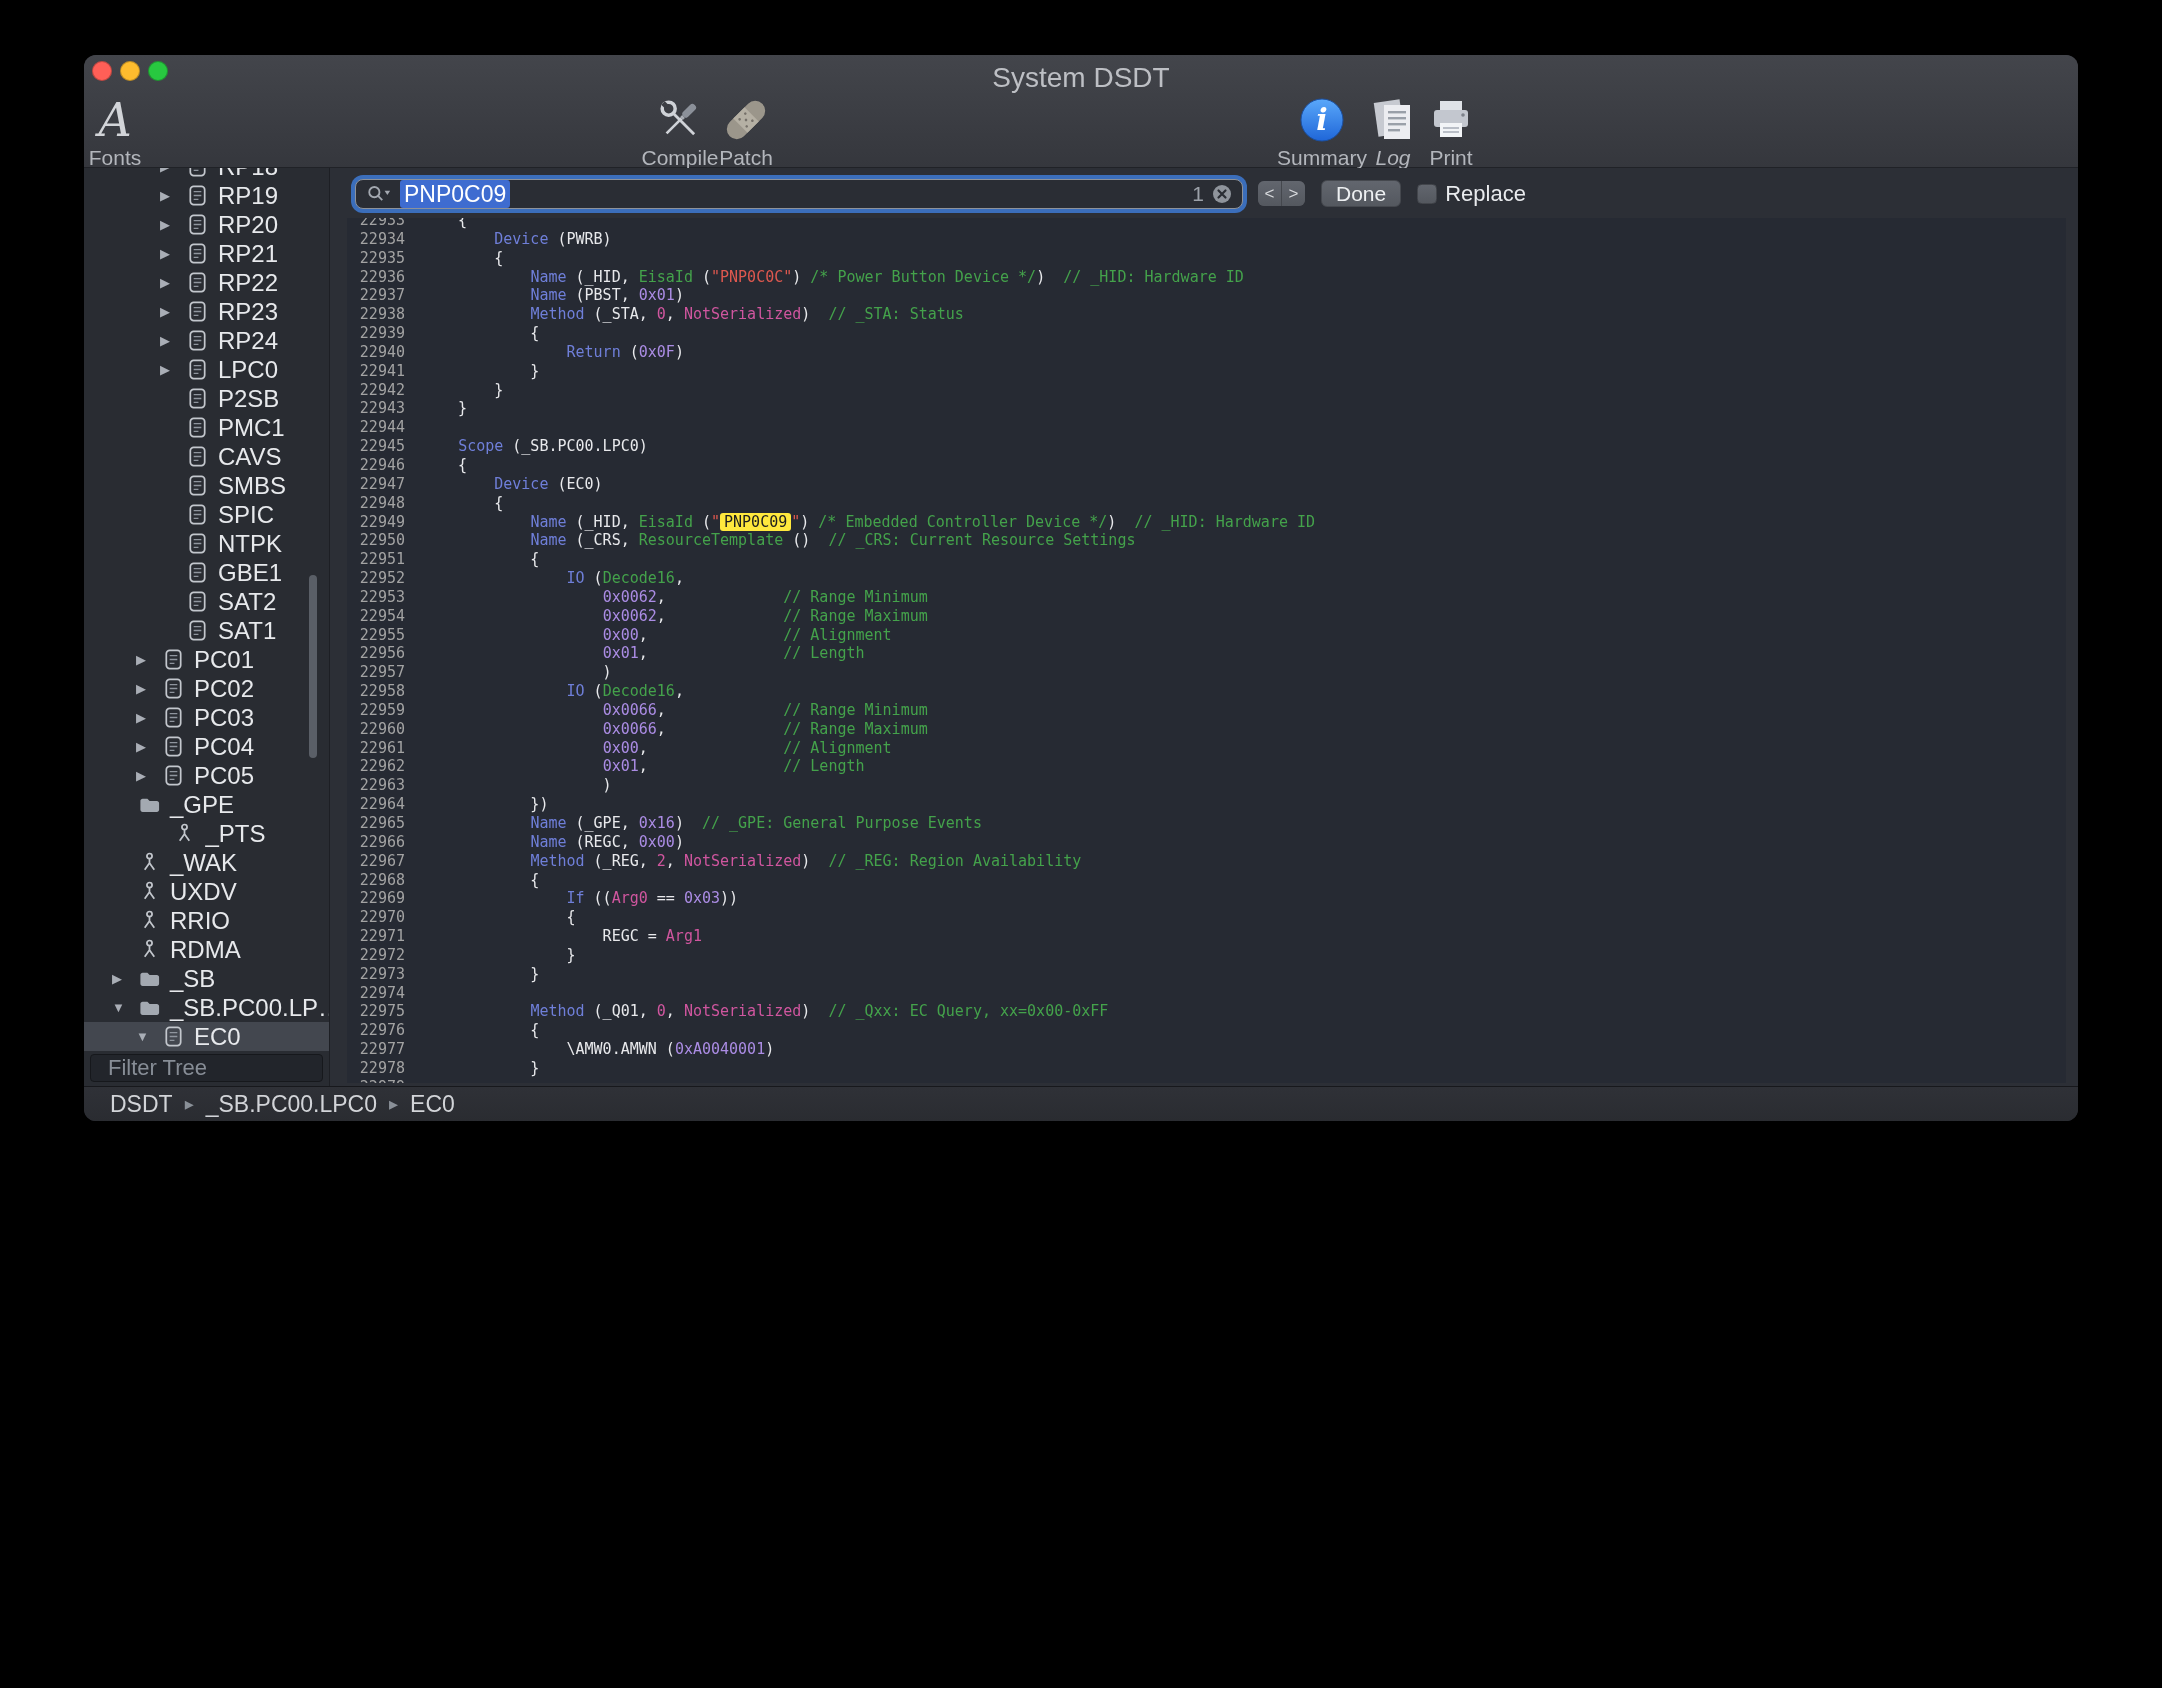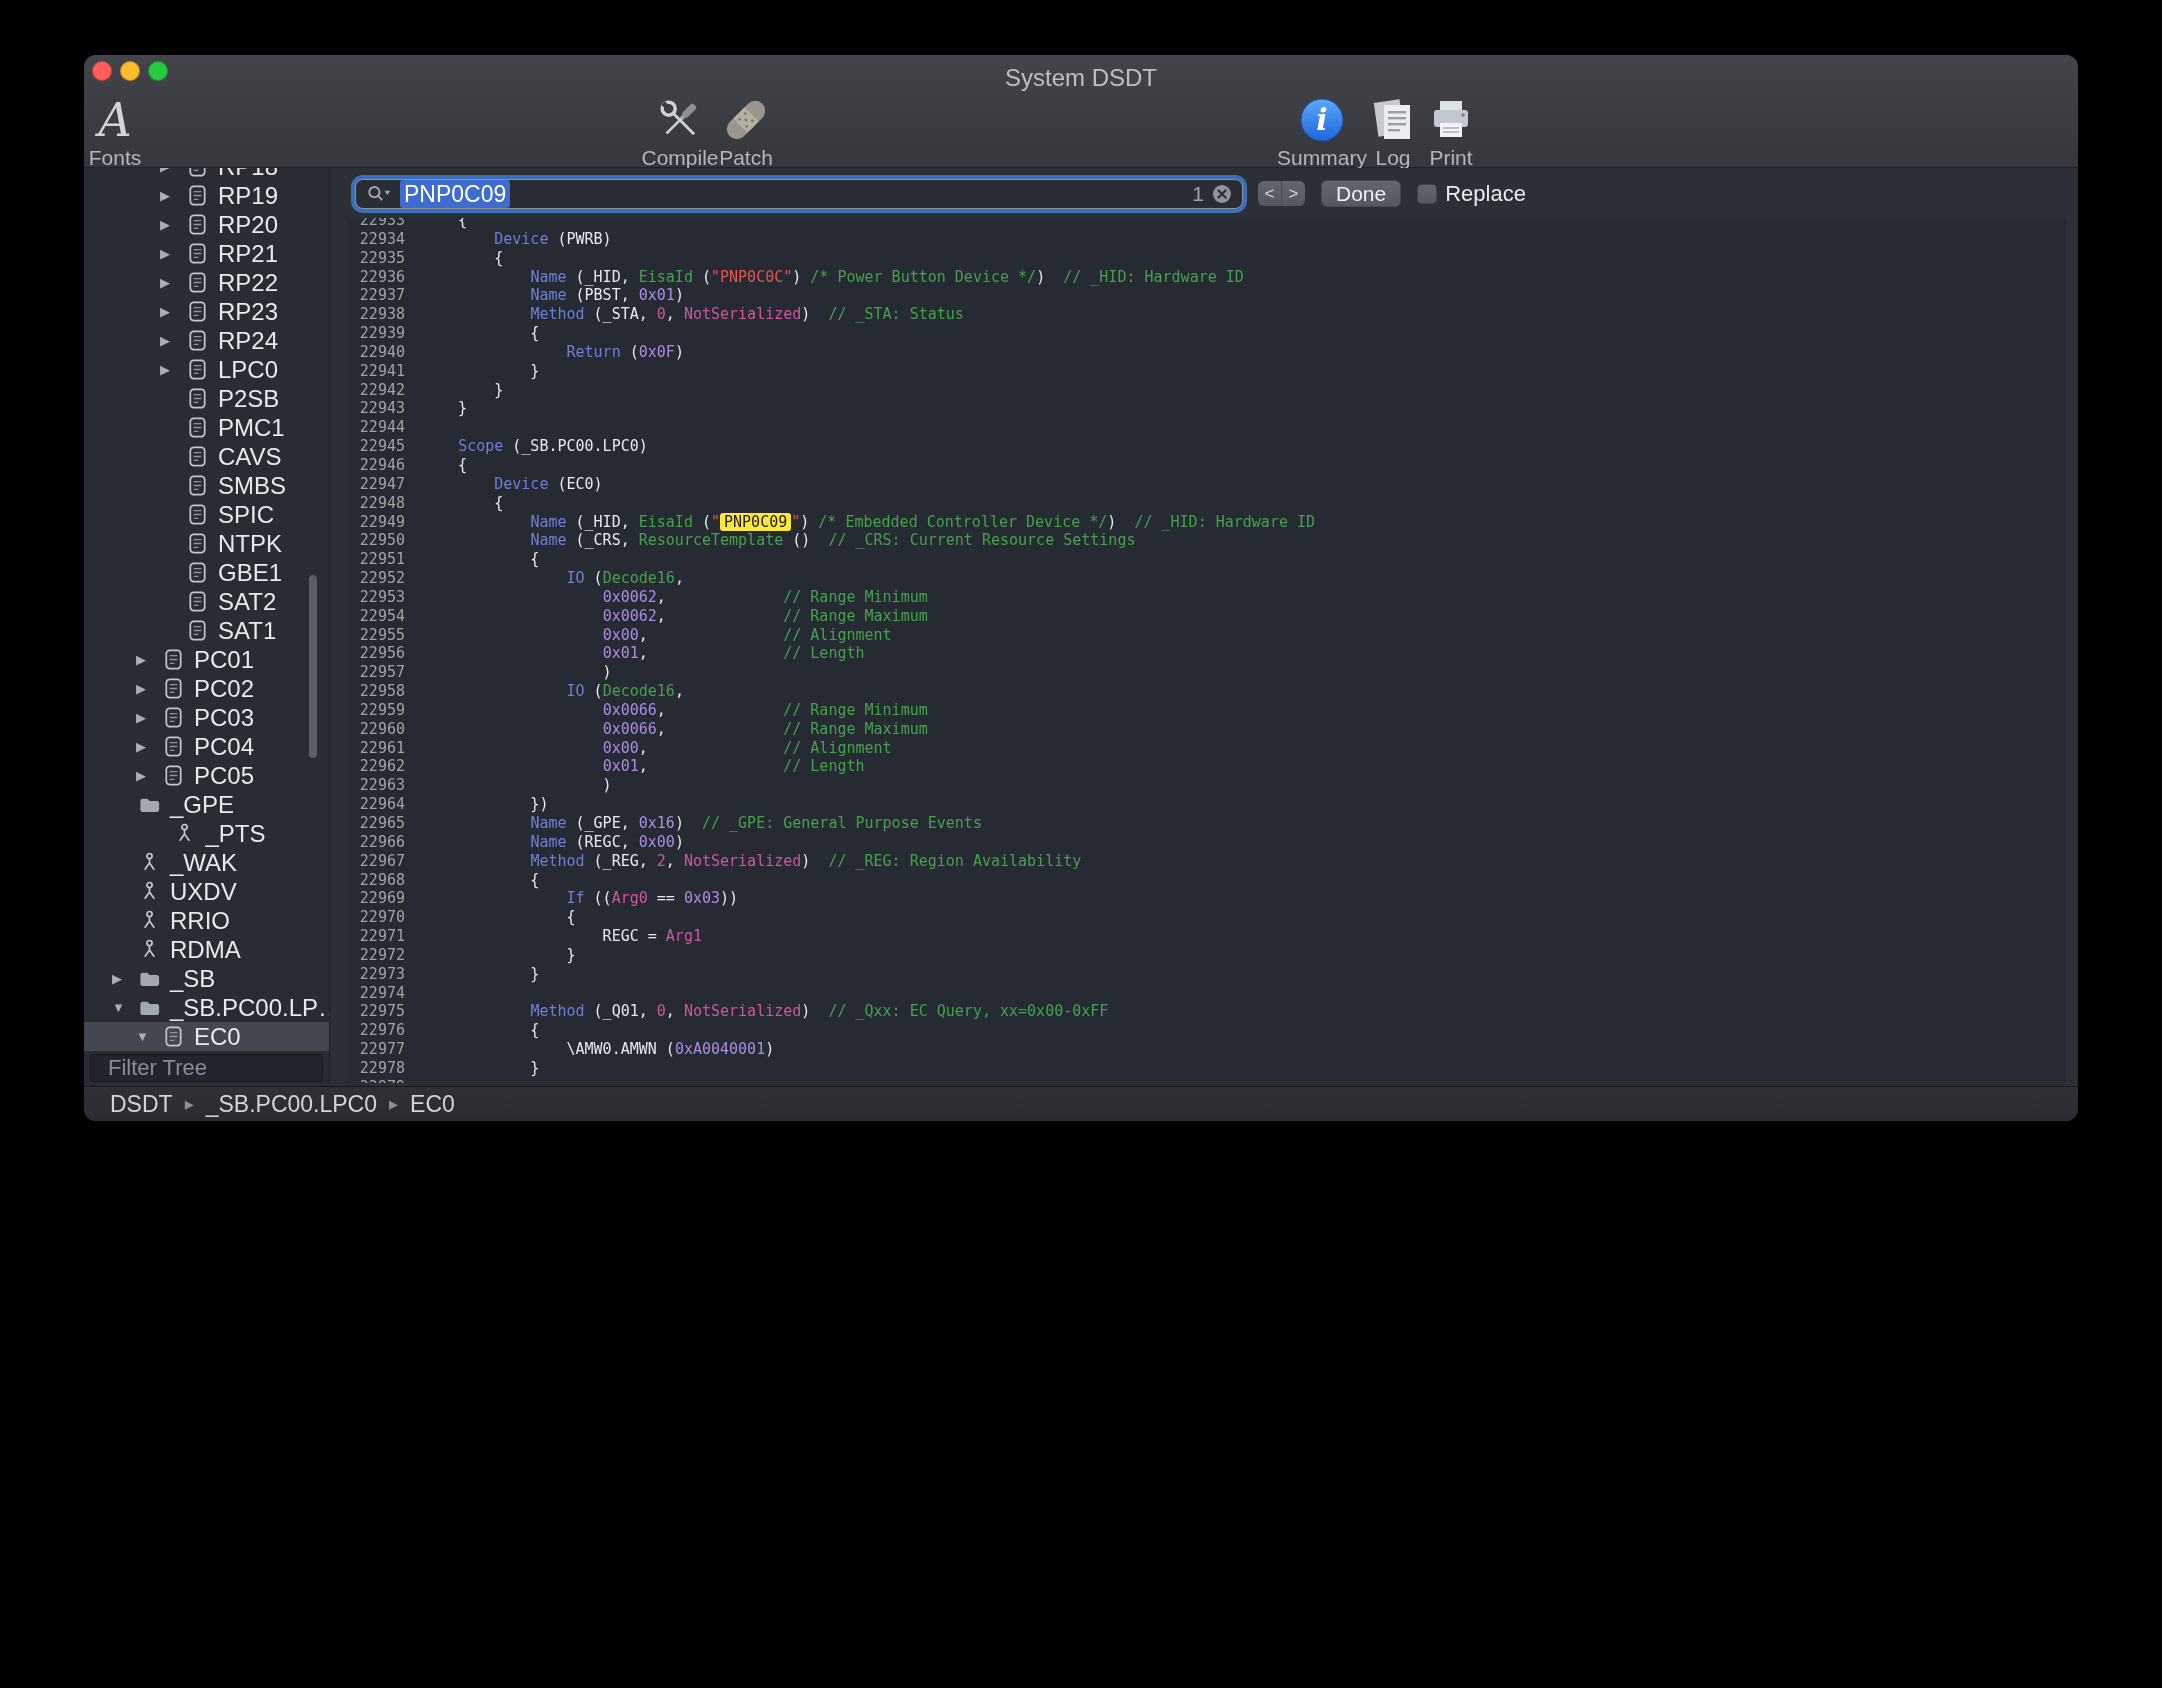--- a/index.html
+++ b/index.html
@@ -4,21 +4,21 @@
 <style>
   html,body{margin:0;padding:0;background:#000;width:2162px;height:1688px;overflow:hidden;
     font-family:"Liberation Sans",sans-serif;}
   *{box-sizing:border-box;}
   .window{position:absolute;left:84px;top:55px;width:1994px;height:1066px;border-radius:12px;
     overflow:hidden;background:#2c2f36;box-shadow:0 24px 70px rgba(0,0,0,.85);}
   
   .chrome{position:absolute;left:0;top:0;width:100%;height:113px;
     background:linear-gradient(#43454b,#35373d);border-bottom:1px solid #202227;}
   .titletext{position:absolute;left:0;top:0;width:100%;height:45px;display:flex;align-items:center;
-    justify-content:center;color:#bdbfc4;font-size:24px;font-weight:500;}
+    justify-content:center;color:#bdbfc4;font-size:28px;font-weight:500;}
   .lights{position:absolute;left:8px;top:6px;display:flex;gap:8px;}
   .light{width:20px;height:20px;border-radius:50%;box-shadow:inset 0 0 0 1px rgba(0,0,0,.25);}
   .light.red{background:#ff5f57;} .light.yellow{background:#febc2e;} .light.green{background:#28c840;}
   .titem{position:absolute;top:40px;width:120px;display:flex;flex-direction:column;align-items:center;}
   .titem .islot{height:50px;display:flex;align-items:center;justify-content:center;}
   .titem .tlabel{font-size:21px;color:#b3b6bc;margin-top:1px;}
   .fontsA{font-family:"DejaVu Serif",serif;font-style:italic;font-size:46px;color:#d2d4d8;line-height:46px;}
   
   .sidebar{position:absolute;left:0;top:113px;width:246px;height:918px;background:#292c32;
     border-right:1px solid #1d1f24;}
@@ -132,21 +132,21 @@
                 <stop offset="1" stop-color="#1f66d8"></stop>
             </linearGradient>
           </defs>
           <circle cx="23" cy="23" r="21" fill="url(#gi)" stroke="#1b4fa0" stroke-width="1"></circle>
           <text x="23" y="33" text-anchor="middle" font-family="DejaVu Serif, serif" font-style="italic" font-weight="bold" font-size="30" fill="#fff">i</text>
         </svg>
       </div>
       <div class="tlabel">Summary</div>
     </div>
 
-    <div class="titem" style="left:1249px;">
+    <div class="titem" style="left:1249px;font-style:italic;">
       <div class="islot">
         <svg width="48" height="48" viewBox="0 0 48 48">
           <rect x="7" y="5" width="26" height="34" fill="#c7cad1" transform="rotate(-8 20 22)"></rect>
           <rect x="15" y="9" width="26" height="34" fill="#ecedf1"></rect>
           <rect x="19" y="15" width="18" height="2.4" fill="#9aa0a9"></rect>
           <rect x="19" y="21" width="18" height="2.4" fill="#9aa0a9"></rect>
           <rect x="19" y="27" width="18" height="2.4" fill="#9aa0a9"></rect>
           <rect x="19" y="33" width="12" height="2.4" fill="#9aa0a9"></rect>
         </svg>
       </div>

